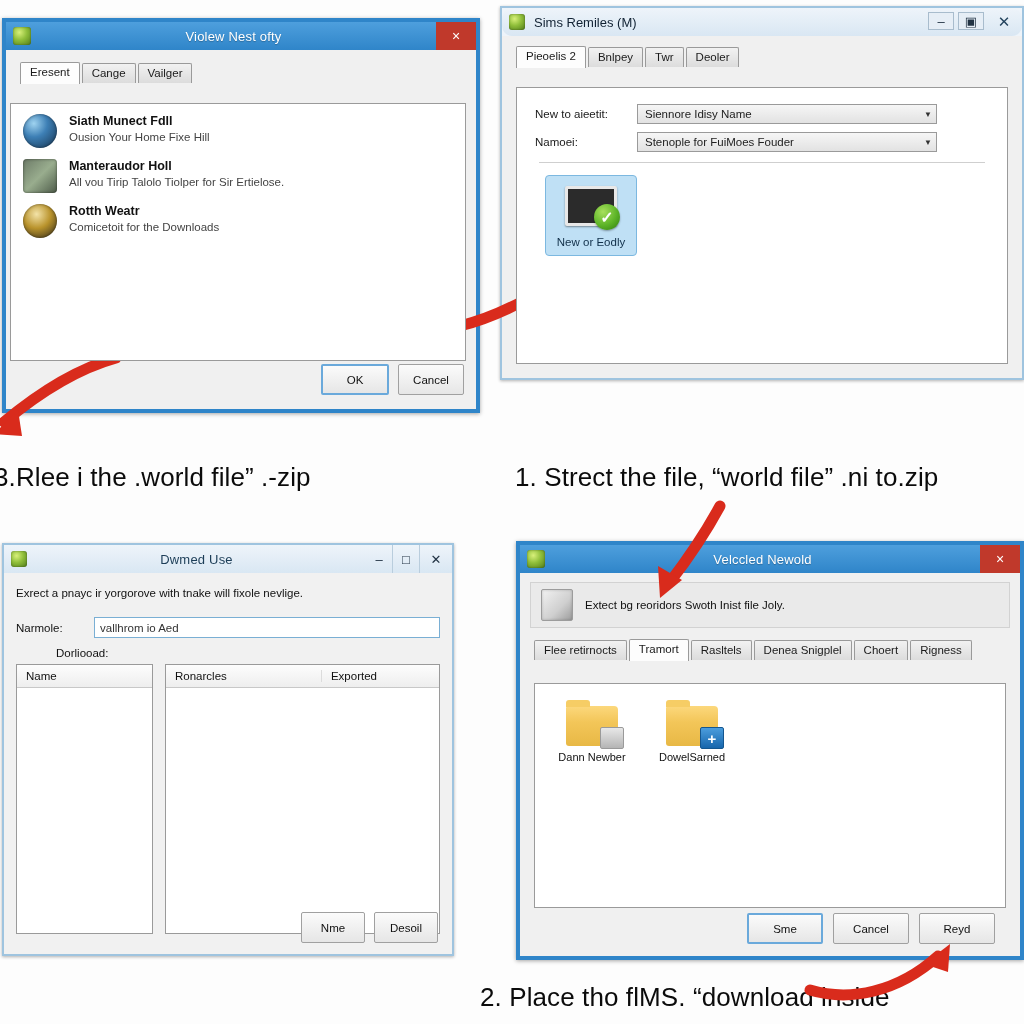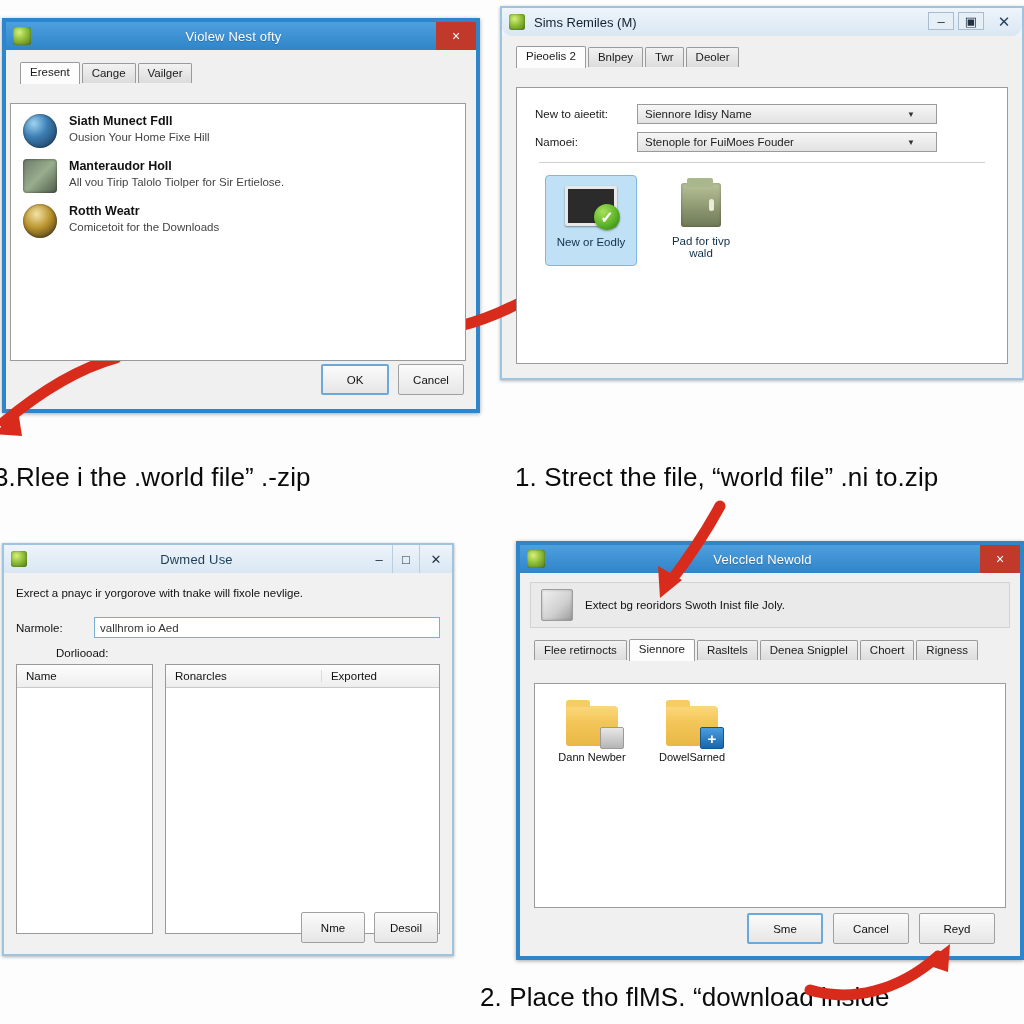--- a/index.html
+++ b/index.html
@@ -161,21 +161,21 @@
 
   
   .formrow { display: flex; align-items: center; margin-bottom: 8px; font-size: 11.5px; }
   .formlabel { width: 102px; color: #1a1a1a; }
   .combo {
     flex: 1;
     height: 20px;
     border: 1px solid #9a9a9a;
     background: linear-gradient(180deg,#f6f6f6,#e2e2e2);
     display: flex; align-items: center;
-    padding: 0 21px 0 7px;
+    padding: 0 4px 0 7px;
     box-sizing: border-box;
     font-size: 11.5px;
     color: #222;
     position: relative;
   }
   .combo .val { flex: 1; overflow: hidden; white-space: nowrap; }
   .caret { font-size: 8px; color: #333; }
 
   .hrule { border-top: 1px solid #cfcfcf; margin: 10px 4px 12px 4px; }
 
@@ -376,26 +376,20 @@
 
         <div class="tiles">
           <div class="tile selected">
             <div class="tile-art">
               <div class="monitor"></div>
               <div class="check-badge">✓</div>
             </div>
             <div class="tile-label">New or Eodly</div>
           </div>
 
-          <div class="tile">
-            <div class="tile-art">
-              <div class="printer"></div>
-            </div>
-            <div class="tile-label">Pad for tivp wald</div>
-          </div>
         </div>
 
       </div>
     </div>
   </div>
 
   <div class="win grey-frame" style="left:2px; top:543px; width:452px; height:413px; background:#eef4fa;">
     <div class="titlebar pale">
       <div class="app-icon small"></div>
       <div class="title-text">Dwmed Use</div>
@@ -449,21 +443,21 @@
 
     <div class="client" style="position:absolute; left:0; right:0; top:28px; bottom:0; background:#f0f0f0; padding:9px 10px;">
 
       <div class="banner" style="height:46px;">
         <div class="banner-ico"></div>
         <div>Extect bg reoridors Swoth Inist file Joly.</div>
       </div>
 
       <div class="tabstrip" style="padding-left:4px; margin-top:9px;">
         <div class="tab">Flee retirnocts</div>
-        <div class="tab active">Siennore</div>
+        <div class="tab active">Tramort</div>
         <div class="tab">Rasltels</div>
         <div class="tab">Denea Snigplel</div>
         <div class="tab">Choert</div>
         <div class="tab">Rigness</div>
       </div>
 
       <div class="tabpanel" style="position:absolute; left:14px; right:14px; top:110px; bottom:48px;">
         <div class="folder-grid">
 
           <div class="folder-item">

